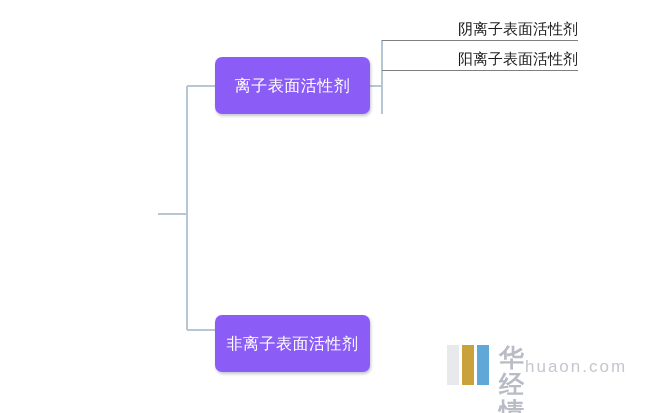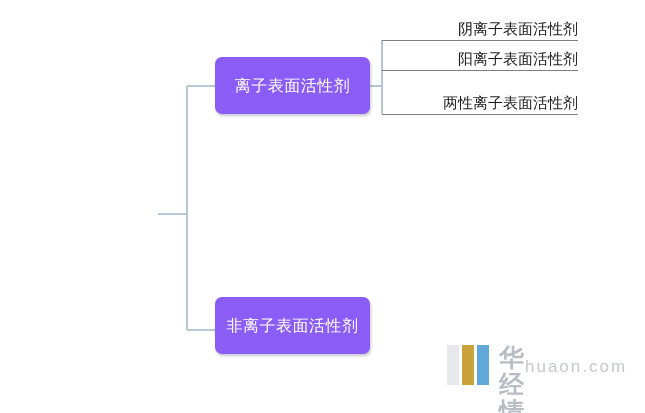--- a/index.html
+++ b/index.html
@@ -51,21 +51,21 @@
   }
   .node-ionic {
     left: 215px;
     top: 57px;
     width: 155px;
     height: 57px;
     padding: 0 6px;
   }
   .node-nonionic {
     left: 215px;
-    top: 297px;
+    top: 315px;
     width: 155px;
     height: 57px;
     padding: 0 6px;
   }
 
   
   .leaf {
     position: absolute;
     box-sizing: border-box;
     color: #1a1a1a;
@@ -149,21 +149,20 @@
 
 
   <div class="node-box node-ionic">离子表面活性剂</div>
 
   <div class="node-box node-nonionic">非离子表面活性剂</div>
 
   <div class="leaf leaf-1">阴离子表面活性剂</div>
 
   <div class="leaf leaf-2">阳离子表面活性剂</div>
 
-  <div class="leaf leaf-3">两性离子表面活性剂</div>
 
   <div class="watermark">
     <div class="wm-logo">
       <div class="bar b1"></div>
       <div class="bar b2"></div>
       <div class="bar b3"></div>
     </div>
     <div class="wm-text">
       <div class="wm-name">华经情报网</div>
       <div class="wm-url">huaon.com</div>

